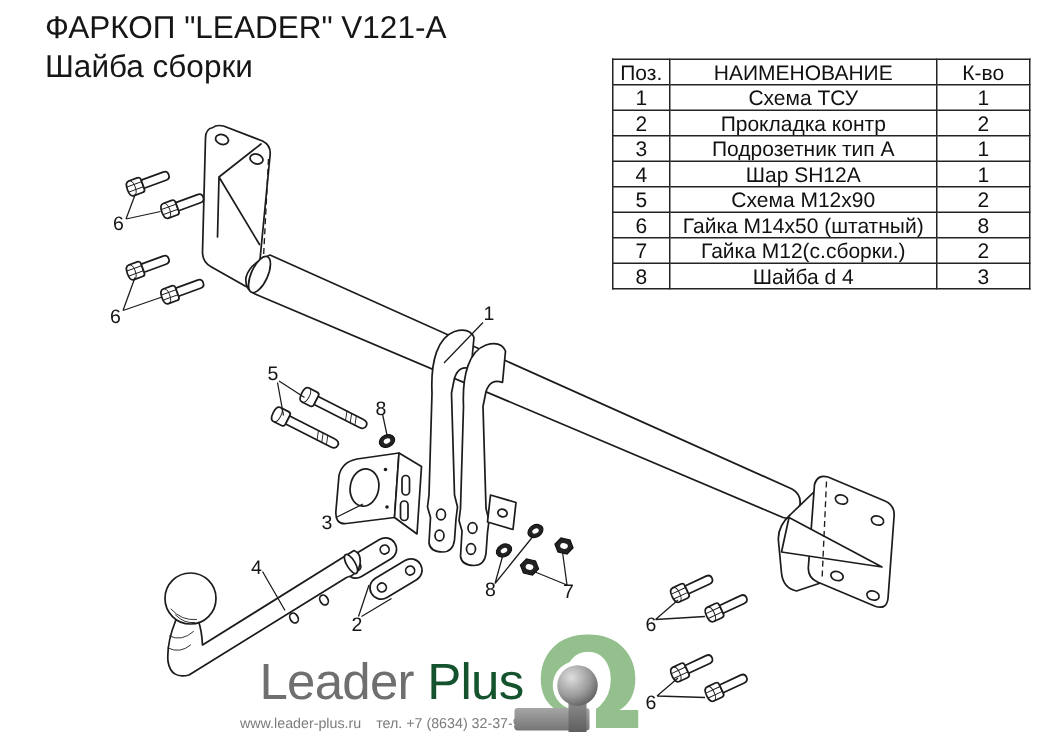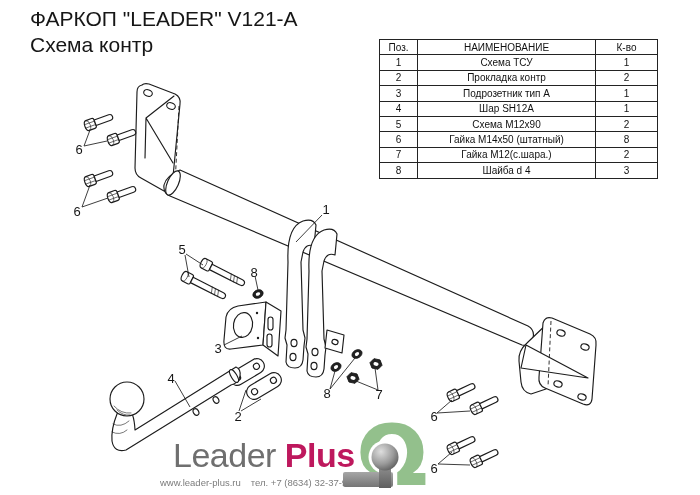--- a/index.html
+++ b/index.html
@@ -3,23 +3,23 @@
 <meta charset="utf-8">
 <style>
   html,body{margin:0;padding:0;}
   body{
     width:700px;height:495px;position:relative;overflow:hidden;
     background:#ffffff;font-family:"Liberation Sans",sans-serif;color:#1b1b1b;
   }
   .title{position:absolute;left:30px;top:6px;font-size:21px;line-height:1.22;color:#161616;}
   
   .parts{
-    position:absolute;left:379px;top:39px;width:278px;
+    position:absolute;left:408px;top:39px;width:278px;
     border-collapse:collapse;table-layout:fixed;
-    font-size:10px;color:#111;
+    font-size:14px;color:#111;
   }
   .parts th,.parts td{
     border:1px solid #232323;text-align:center;vertical-align:middle;
     height:14.4px;padding:0 2px;font-weight:400;white-space:nowrap;overflow:hidden;
   }
   .col-pos{width:38px;}
   .col-name{width:178px;}
   .col-qty{width:62px;}
   
   .drawing{position:absolute;left:0;top:0;width:700px;height:495px;}
@@ -33,21 +33,21 @@
   #callout-layer{position:absolute;inset:0;pointer-events:none;}
   .callout{
     position:absolute;transform:translate(-50%,-50%);
     font-size:13px;color:#161616;line-height:1;
   }
   
   .brand{
     position:absolute;left:173px;top:438px;
     font-size:34px;letter-spacing:-0.5px;color:#6f6f6f;line-height:1;
   }
-  .brand .bold{font-weight:700;color:#be185d;}
+  .brand .bold{font-weight:400;color:#14532d;}
   .contact{
     position:absolute;left:160px;top:477px;width:200px;
     font-size:9.5px;color:#7c7c7c;white-space:nowrap;
   }
   .contact .phone{margin-left:10px;}
   .omega{
     position:absolute;left:346px;top:414px;width:92px;height:80px;
     font-size:84px;line-height:1;text-align:center;
     font-weight:700;color:#93c08c;font-family:"DejaVu Sans",sans-serif;
   }
@@ -55,21 +55,21 @@
     position:absolute;left:343px;top:472px;width:50px;height:15px;border-radius:2px;
     background:linear-gradient(180deg,#a6a6a6,#757575);
   }
   .ball-svg{position:absolute;left:358px;top:430px;width:58px;height:62px;}
 </style>
 </head>
 <body>
 
 <div class="title">
   <div>ФАРКОП "LEADER" V121-A</div>
-  <div>Схема контр</div>
+  <div>Шайба сборки</div>
 </div>
 
 <table class="parts">
   <colgroup>
       <col class="col-pos">
       <col class="col-name">
       <col class="col-qty">
     </colgroup>
   <thead>
     <tr>
@@ -104,21 +104,21 @@
         <td>Схема М12х90</td>
         <td>2</td>
       </tr>
     <tr>
         <td>6</td>
         <td>Гайка М14х50 (штатный)</td>
         <td>8</td>
       </tr>
     <tr>
         <td>7</td>
-        <td>Гайка М12(с.шара.)</td>
+        <td>Гайка М12(с.сборки.)</td>
         <td>2</td>
       </tr>
     <tr>
         <td>8</td>
         <td>Шайба d 4</td>
         <td>3</td>
       </tr>
   </tbody>
 </table>
 

